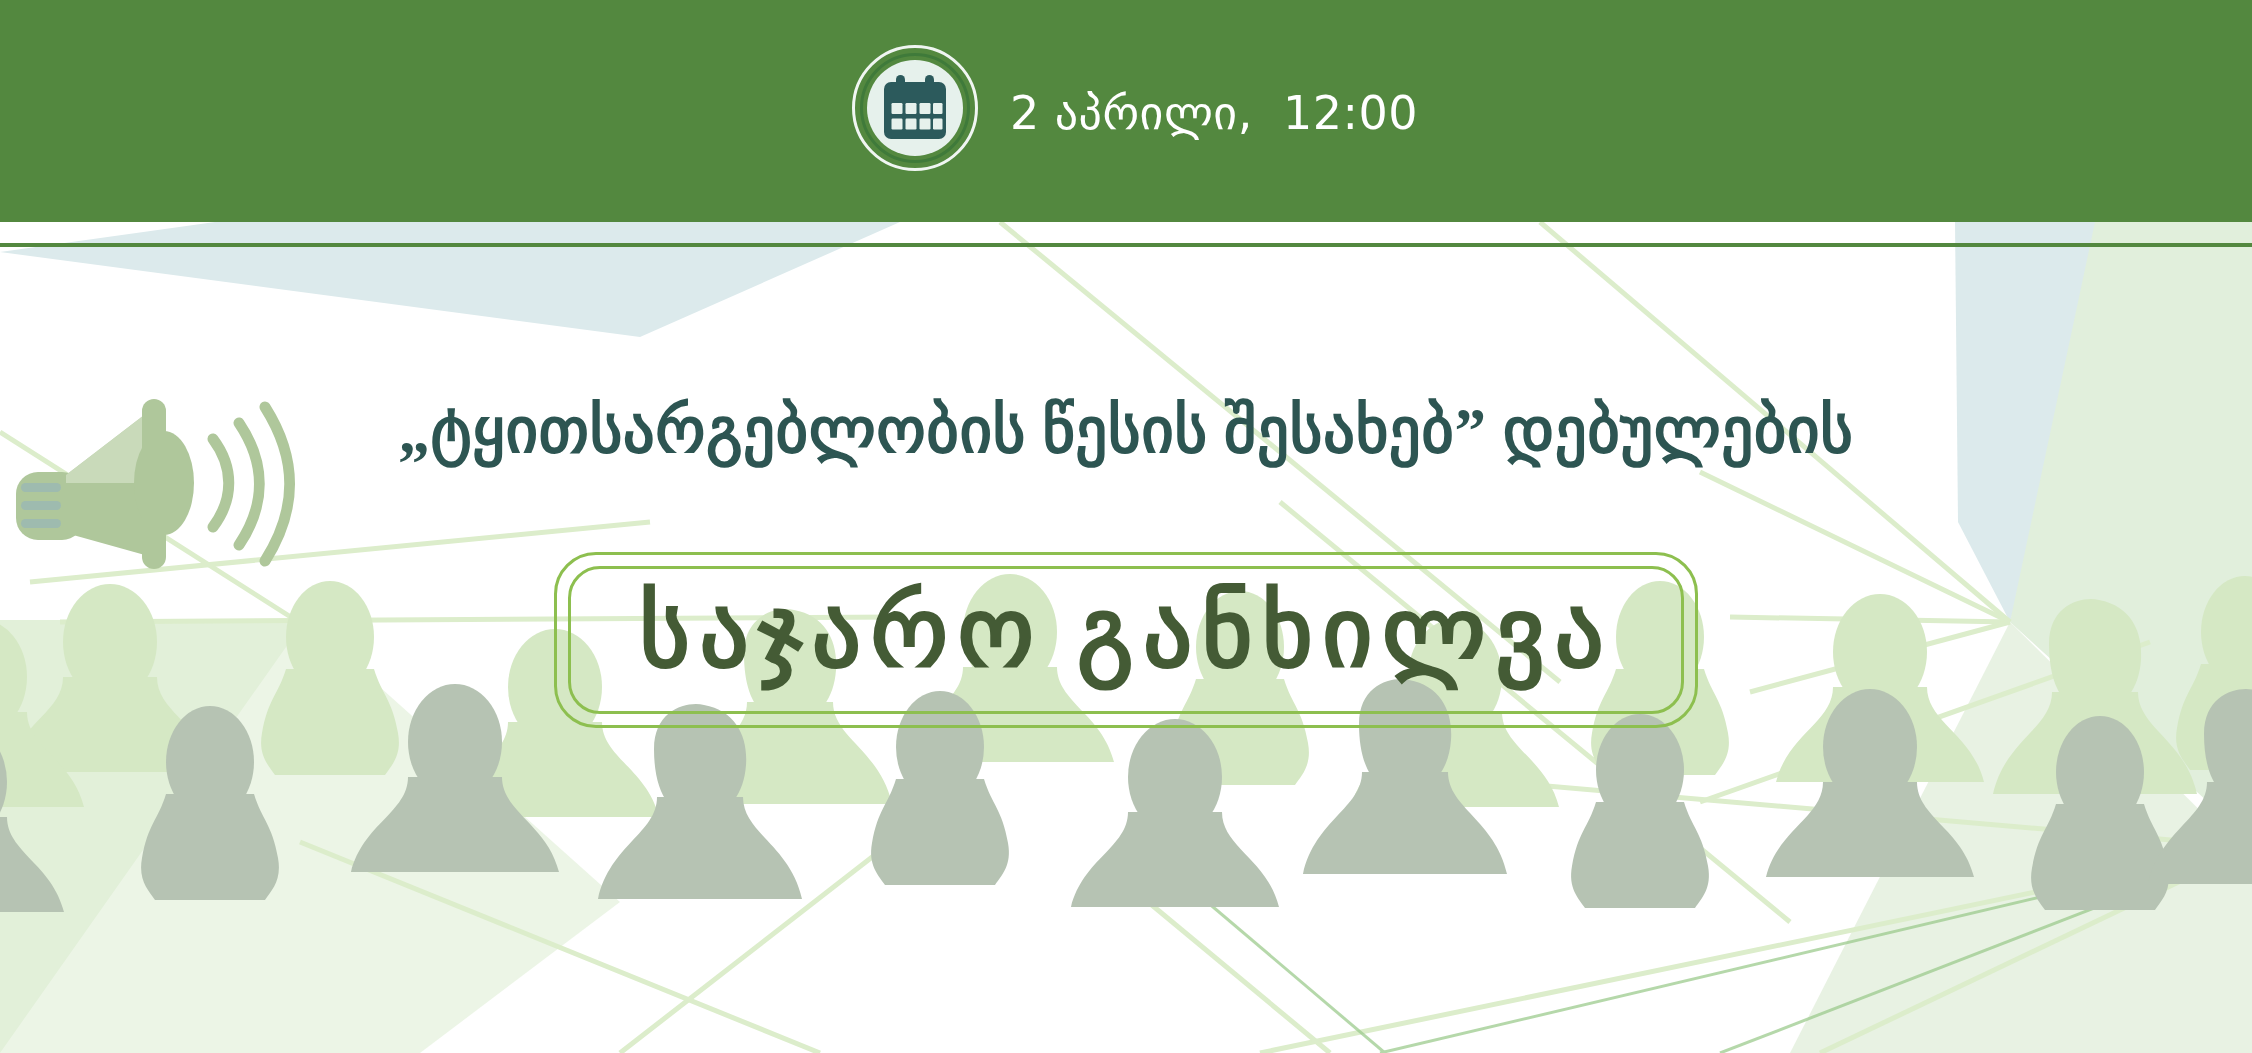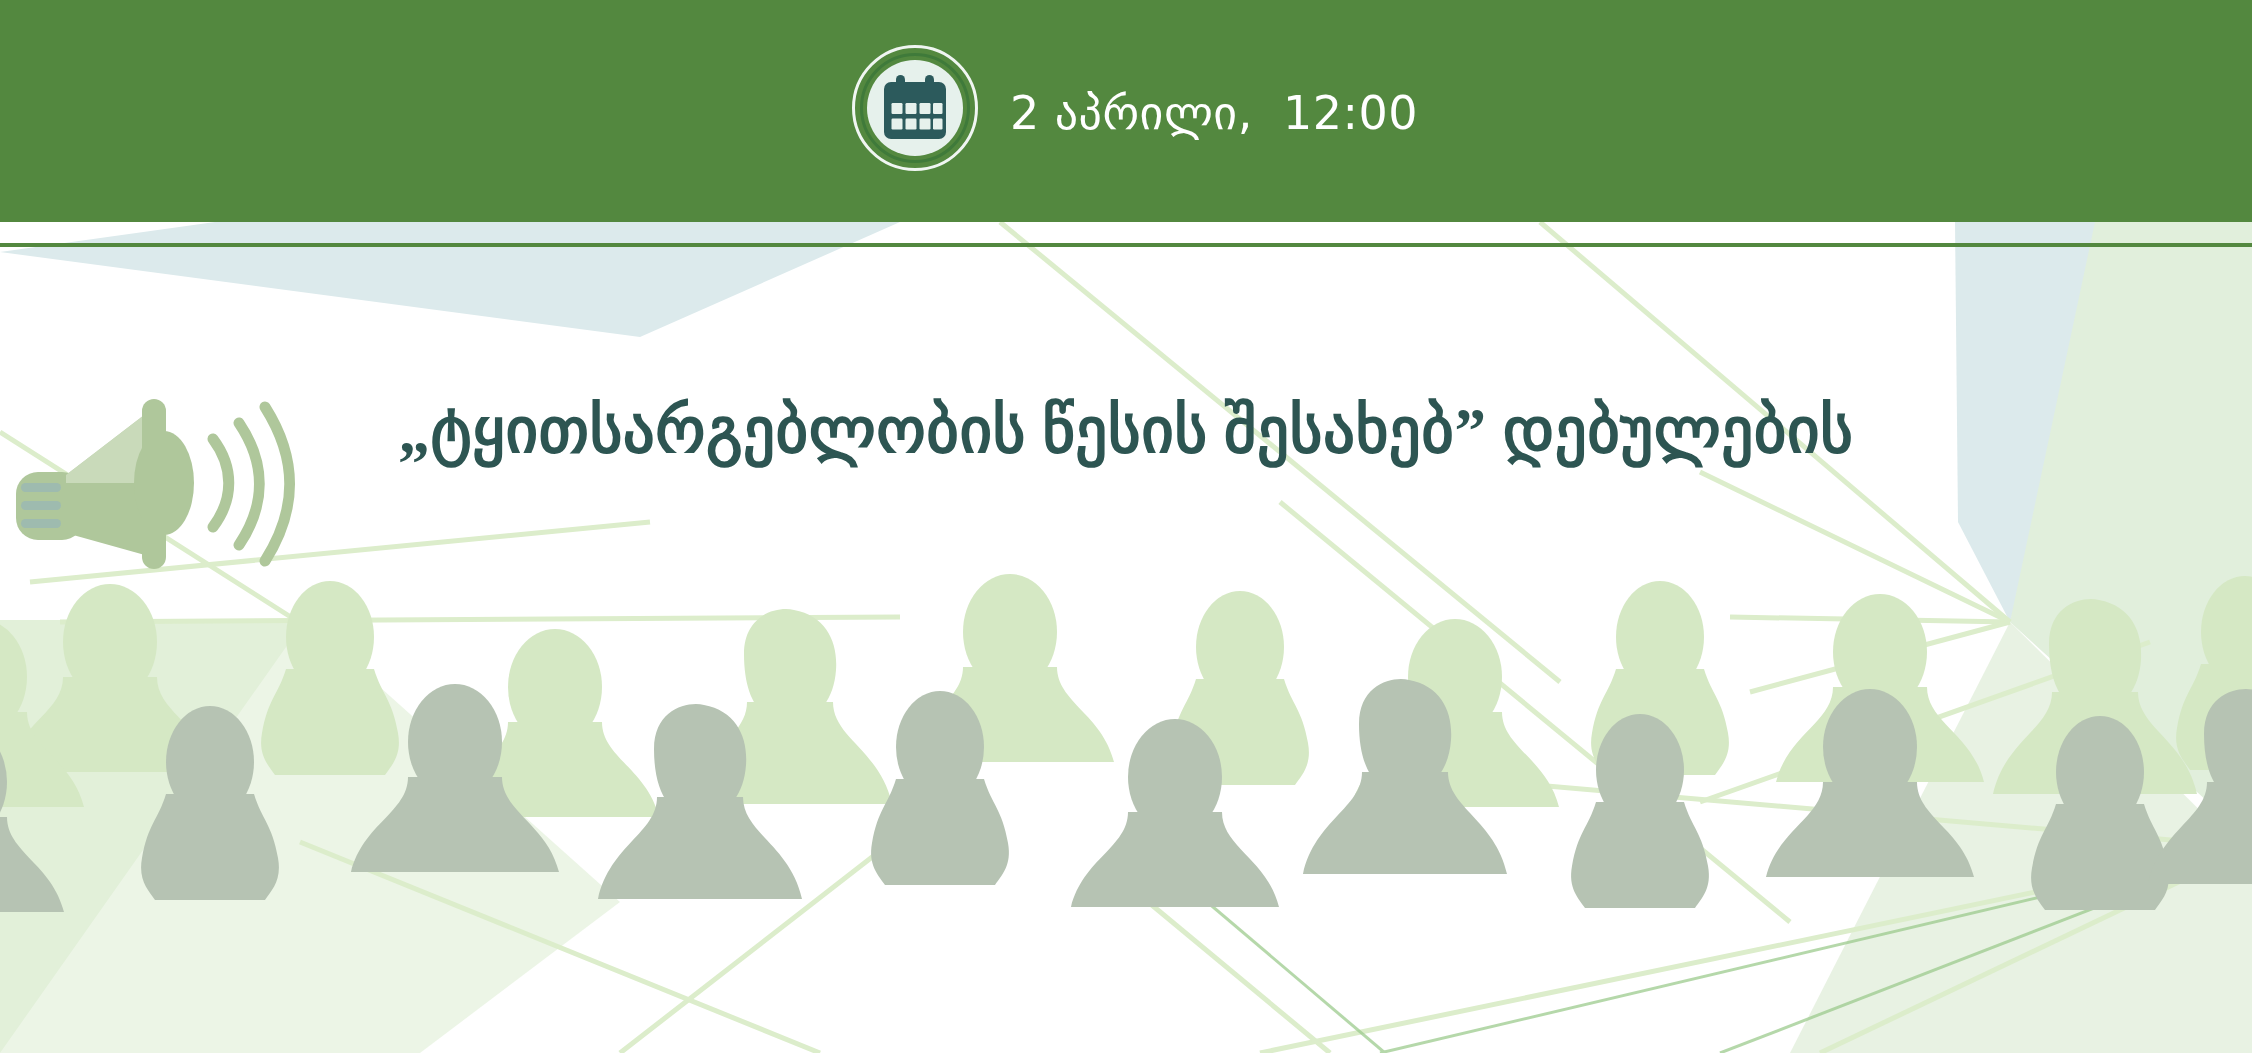--- a/index.html
+++ b/index.html
@@ -318,15 +318,22 @@
 
       <g fill="none" stroke="#AFC79B" stroke-width="11" stroke-linecap="round">
         <path d="M 209,72 C 230,100 230,132 209,160"></path>
         <path d="M 235,56 C 262,96 262,138 235,178"></path>
         <path d="M 261,40 C 294,92 294,142 261,194"></path>
       </g>
     </svg>
 
     <div class="title">„ტყითსარგებლობის წესის შესახებ” დებულების</div>
 
+    <div class="headline-wrap">
+      <div class="headline-outer">
+        <div class="headline-inner">
+          <div class="headline-text">საჯარო განხილვა</div>
+        </div>
+      </div>
+    </div>
 
   </div>
 </div>
 
 </body></html>

